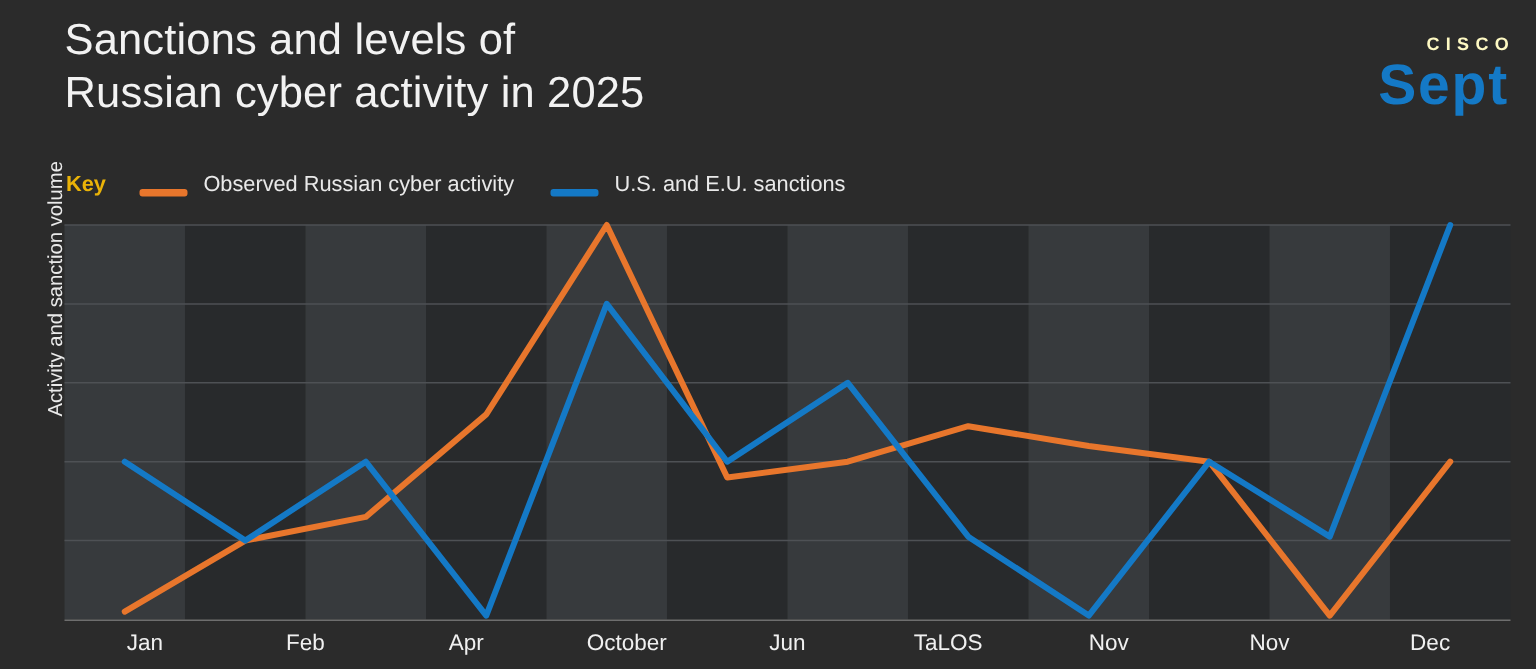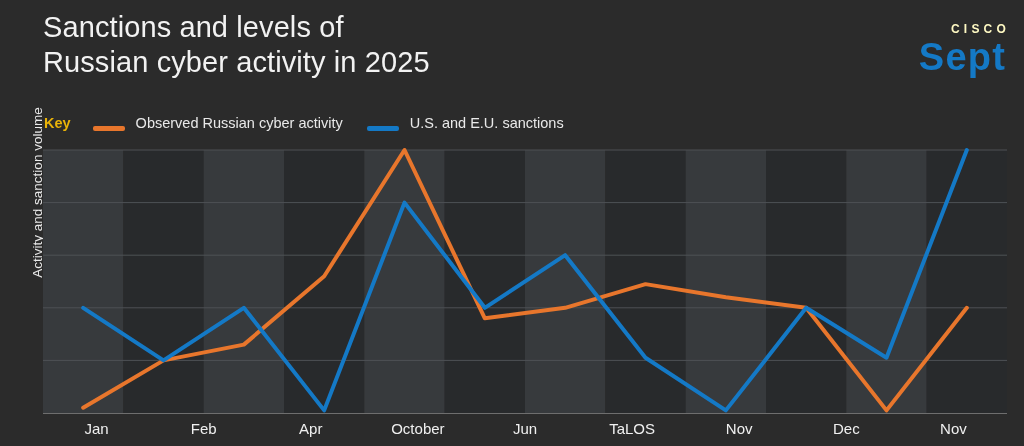--- a/index.html
+++ b/index.html
@@ -198,17 +198,17 @@
 
   <div class="xaxis"></div>
   <div class="xticks" id="xticks">
       <div class="xtick">Jan</div>
       <div class="xtick">Feb</div>
       <div class="xtick">Apr</div>
       <div class="xtick">October</div>
       <div class="xtick">Jun</div>
       <div class="xtick">TaLOS</div>
       <div class="xtick">Nov</div>
+      <div class="xtick">Nov</div>
       <div class="xtick">Dec</div>
-      <div class="xtick">Nov</div>
     </div>
 
 </div>
 
 </body></html>

